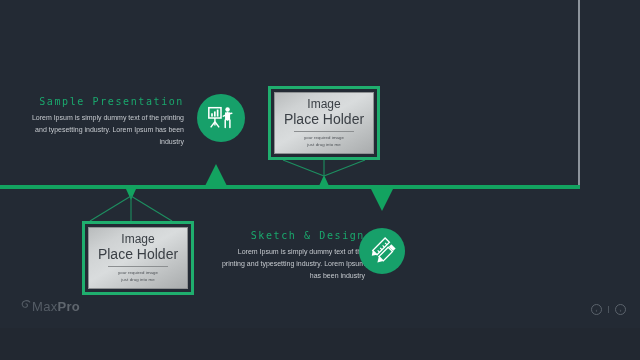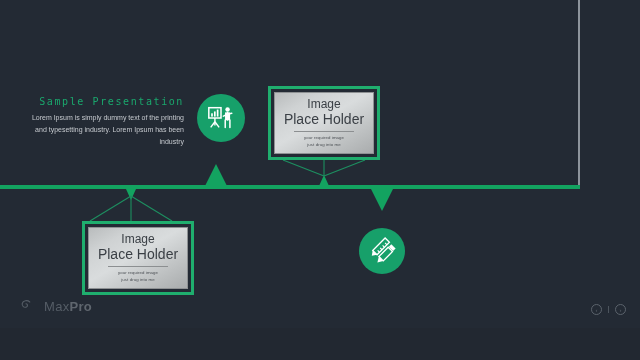--- a/index.html
+++ b/index.html
@@ -133,21 +133,21 @@
     line-height: 1.72;
   }
   .ta-right { text-align: right; }
 
   
   .logo {
     position: absolute;
     left: 20px; bottom: 14px;
     display: flex;
     align-items: flex-start;
-    gap: 12px;
+    gap: 0;
   }
   .logo-text {
     color: #555d66;
     font-size: 13px;
     letter-spacing: .3px;
   }
   .logo-text b { color: #5f666e; font-weight: bold; }
 
   .nav {
     position: absolute;
@@ -230,20 +230,24 @@
   <div class="img-frame" style="left:82px; top:221px; width:112px; height:74px;">
     <div class="img-inner">
       <div class="ph-title">Image</div>
       <div class="ph-title2">Place Holder</div>
       <div class="ph-div"></div>
       <div class="ph-sub">your required image</div>
       <div class="ph-sub">just drug into me</div>
     </div>
   </div>
 
+  <div class="block ta-right" style="left:215px; top:230px; width:150px;">
+    <div class="block-title">Sketch &amp; Design</div>
+    <div class="block-body">Lorem Ipsum is simply dummy text of the printing and typesetting industry. Lorem Ipsum has been industry</div>
+  </div>
 
   <div class="badge" style="left:359px; top:228px; width:46px; height:46px;">
     <svg width="28" height="28" viewBox="0 0 32 32">
       <g transform="rotate(45 16 16)">
 
         <rect x="8" y="3" width="7" height="20" fill="none" stroke="#ffffff" stroke-width="1.5"></rect>
         <path d="M15 7 L12 7 M15 11 L12 11 M15 15 L12 15 M15 19 L12 19" stroke="#ffffff" stroke-width="1.3"></path>
         <path d="M8 23 L15 23 L11.5 28 Z" fill="#ffffff"></path>
 
         <rect x="18" y="3" width="7" height="4" fill="#ffffff"></rect>

